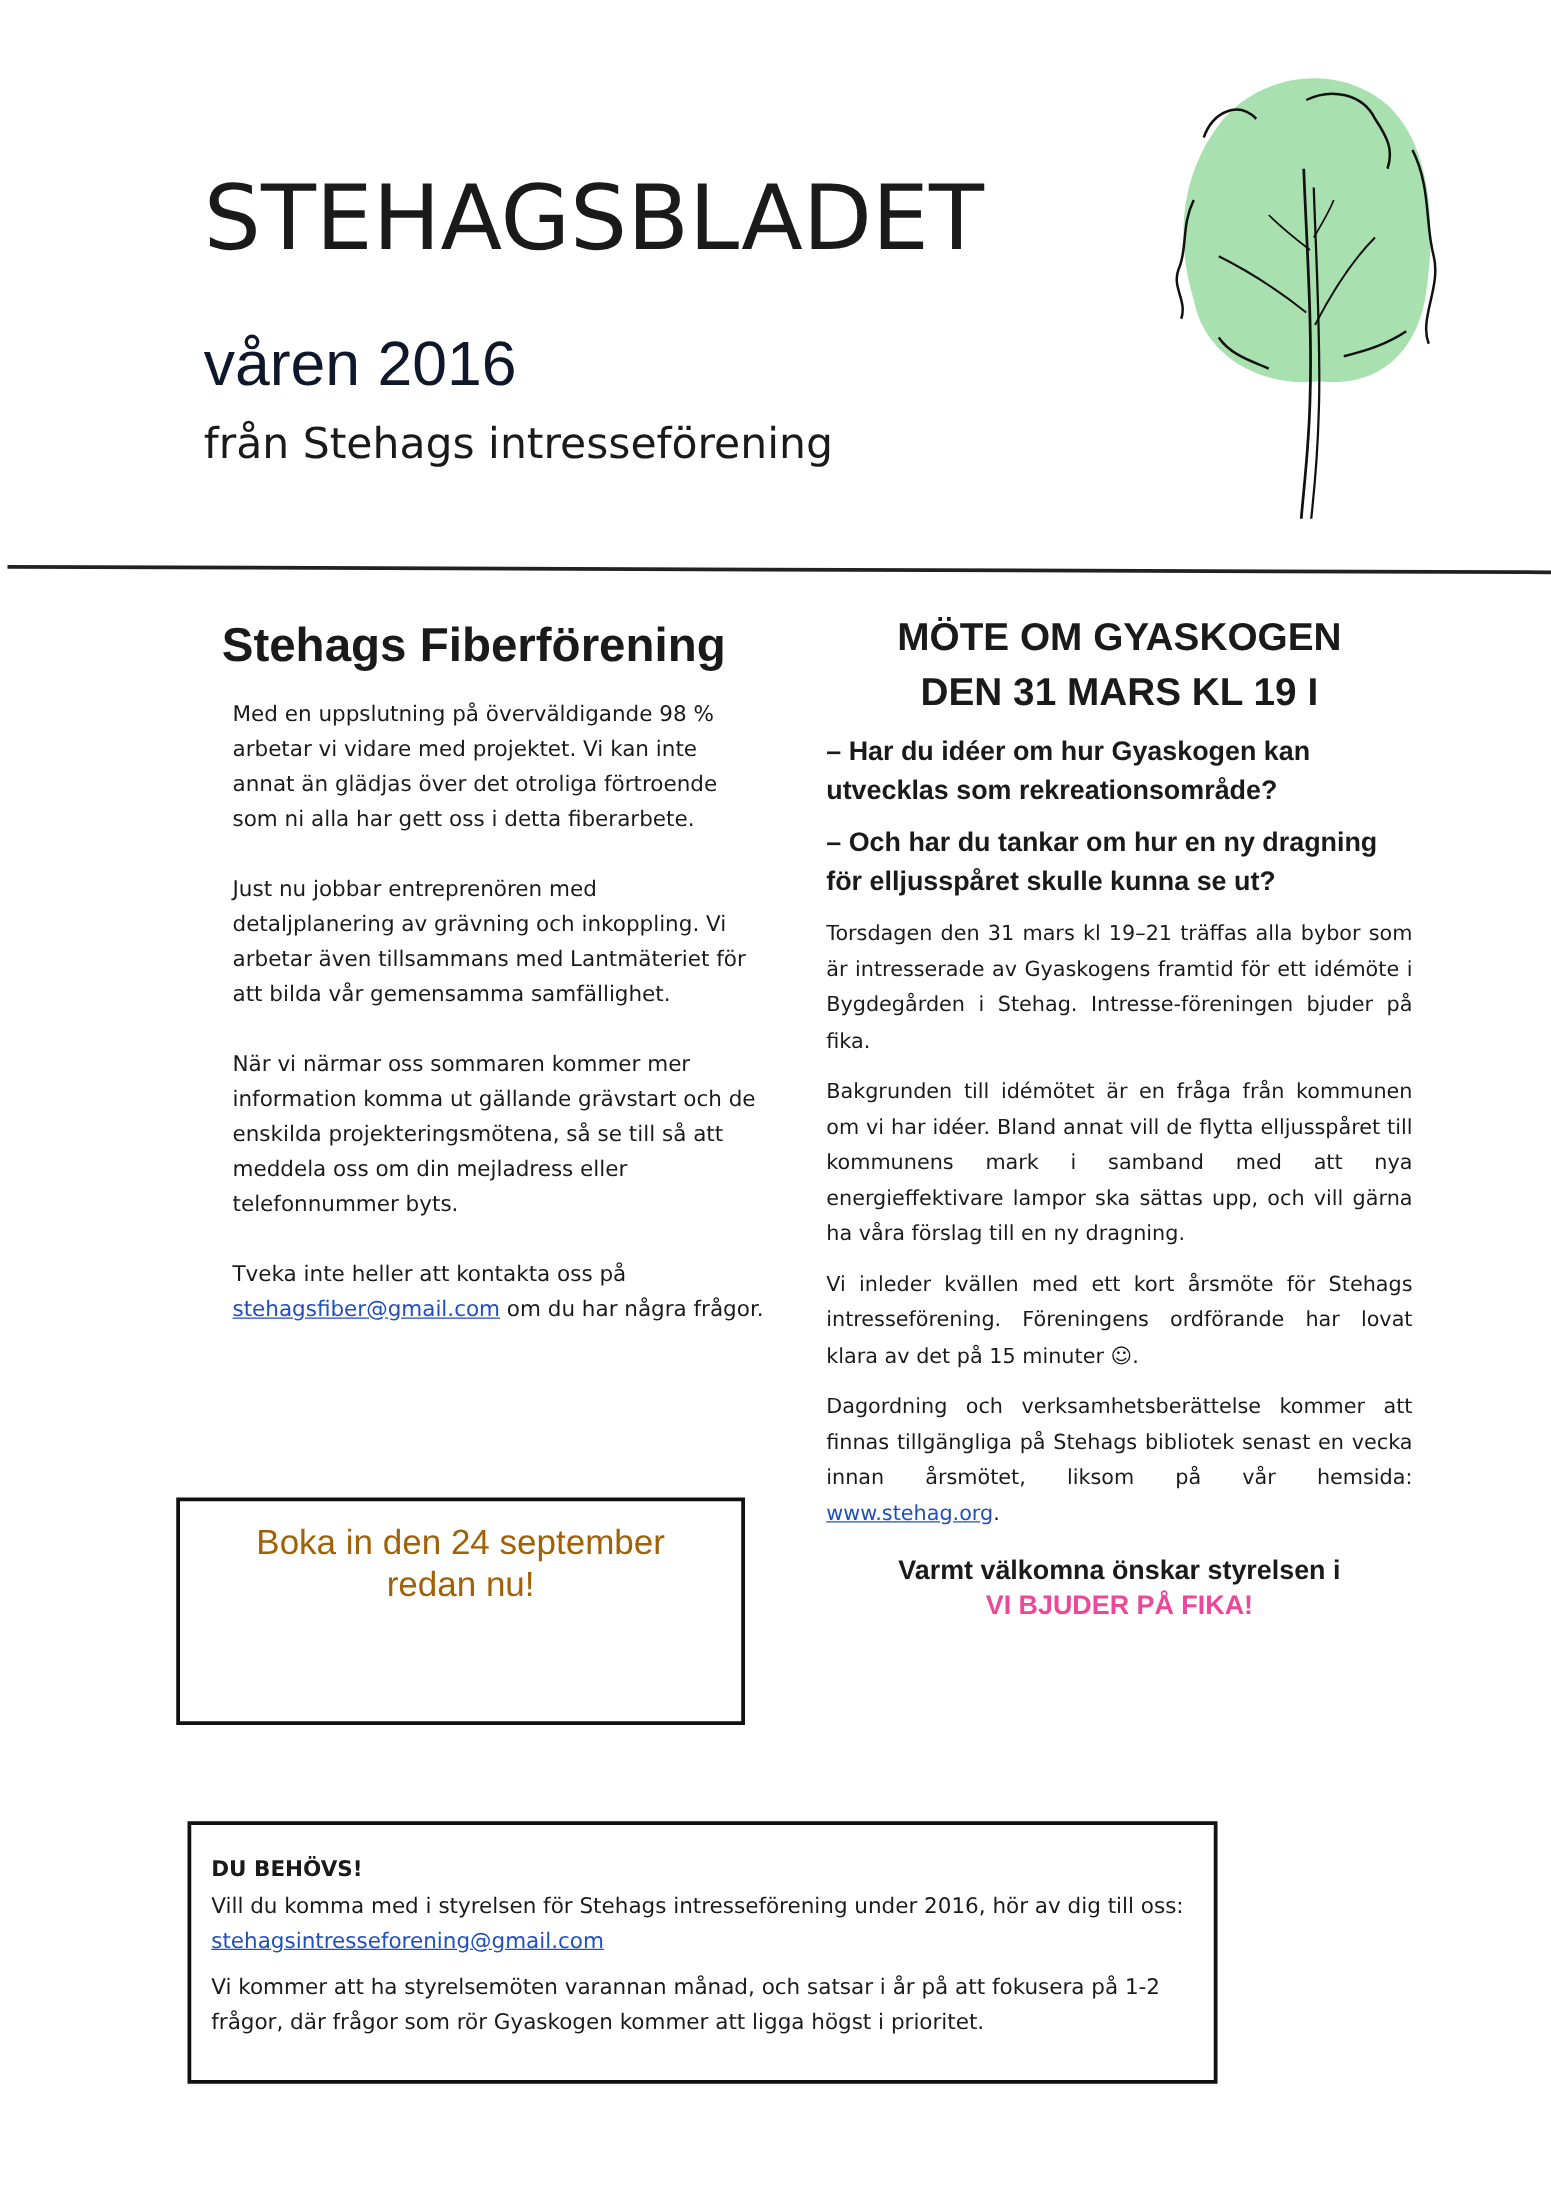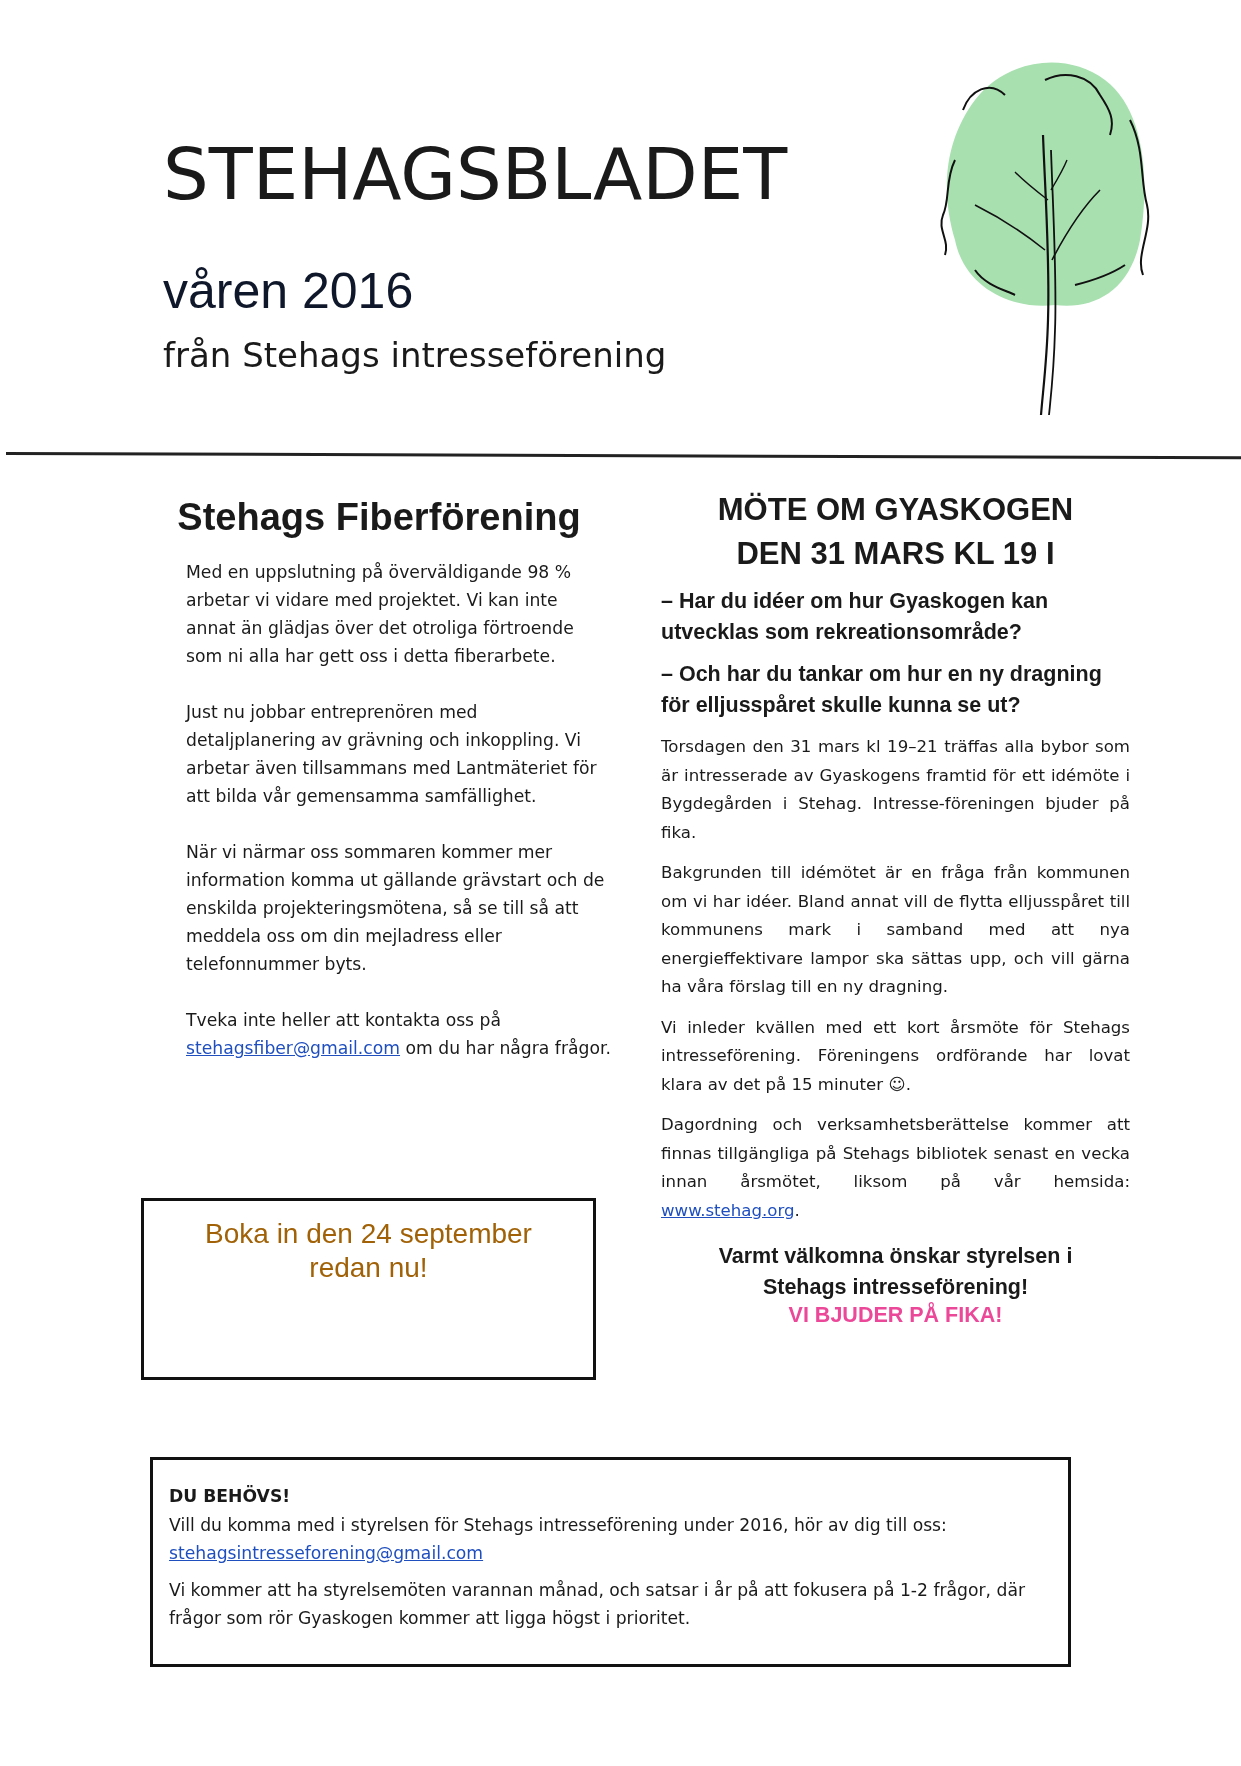--- a/index.html
+++ b/index.html
@@ -75,21 +75,21 @@
       font-family: "Liberation Sans", sans-serif; font-weight: bold; font-size: 21.5px;
       line-height: 31px; text-align: center; color: #1a1a1a; margin-top: 16px;
     }
     .fika {
       font-family: "Liberation Sans", sans-serif; font-weight: bold; font-size: 21.5px;
       text-align: center; color: #ec4899; 
     }
 
     
     .needed-box {
-      position: absolute; left: 150px; top: 1457px; width: 921px; height: 210px;
+      position: absolute; left: 150px; top: 1457px; width: 824px; height: 210px;
       border: 3px solid #111; padding: 22px 16px 0 16px;
       font-family: "DejaVu Sans", sans-serif; font-size: 17.2px; line-height: 28.5px; color: #1a1a1a;
     }
     .needed-title { font-weight: bold; }
     .needed-text2 { margin-top: 8px; }
   </style>
 </head>
 <body>
 
 <div class="masthead-title">STEHAGSBLADET</div>
@@ -144,21 +144,20 @@
   <div class="right-body">
     <p>Torsdagen den 31 mars kl 19–21 träffas alla bybor som är intresserade av Gyaskogens framtid för ett idémöte i Bygdegården i Stehag. Intresse-föreningen bjuder på fika.</p>
     <p>Bakgrunden till idémötet är en fråga från kommunen om vi har idéer. Bland annat vill de flytta elljusspåret till kommunens mark i samband med att nya energieffektivare lampor ska sättas upp, och vill gärna ha våra förslag till en ny dragning.</p>
     <p>Vi inleder kvällen med ett kort årsmöte för Stehags intresseförening. Föreningens ordförande har lovat klara av det på 15 minuter ☺.</p>
     <p>
       <span>Dagordning och verksamhetsberättelse kommer att finnas tillgängliga på Stehags bibliotek senast en vecka innan årsmötet, liksom på  vår hemsida: </span><a class="link">www.stehag.org</a><span>.</span>
     </p>
   </div>
   <div class="welcome">
     <div>Varmt välkomna önskar styrelsen i</div>
-    <div>Stehags intresseförening!</div>
   </div>
   <div class="fika">VI BJUDER PÅ FIKA!</div>
 </div>
 
 <div class="needed-box">
   <div class="needed-title">DU BEHÖVS!</div>
   <div>Vill du komma med i styrelsen för Stehags intresseförening under 2016, hör av dig till oss:</div>
   <div><a class="link">stehagsintresseforening@gmail.com</a></div>
   <div class="needed-text2">Vi kommer att ha styrelsemöten varannan månad, och satsar i år på att fokusera på 1-2 frågor, där frågor som rör Gyaskogen kommer att ligga högst i prioritet.</div>
 </div>

